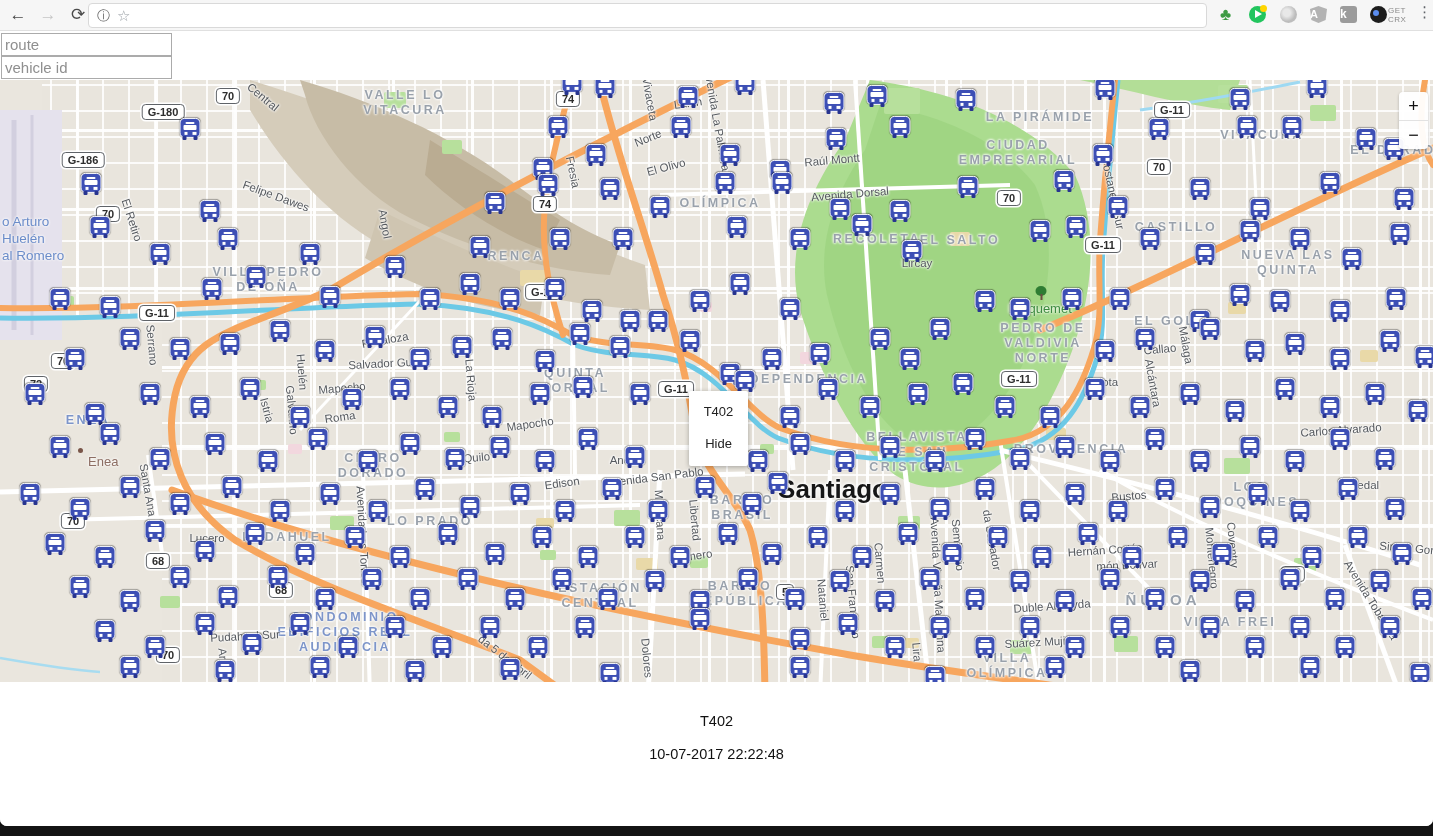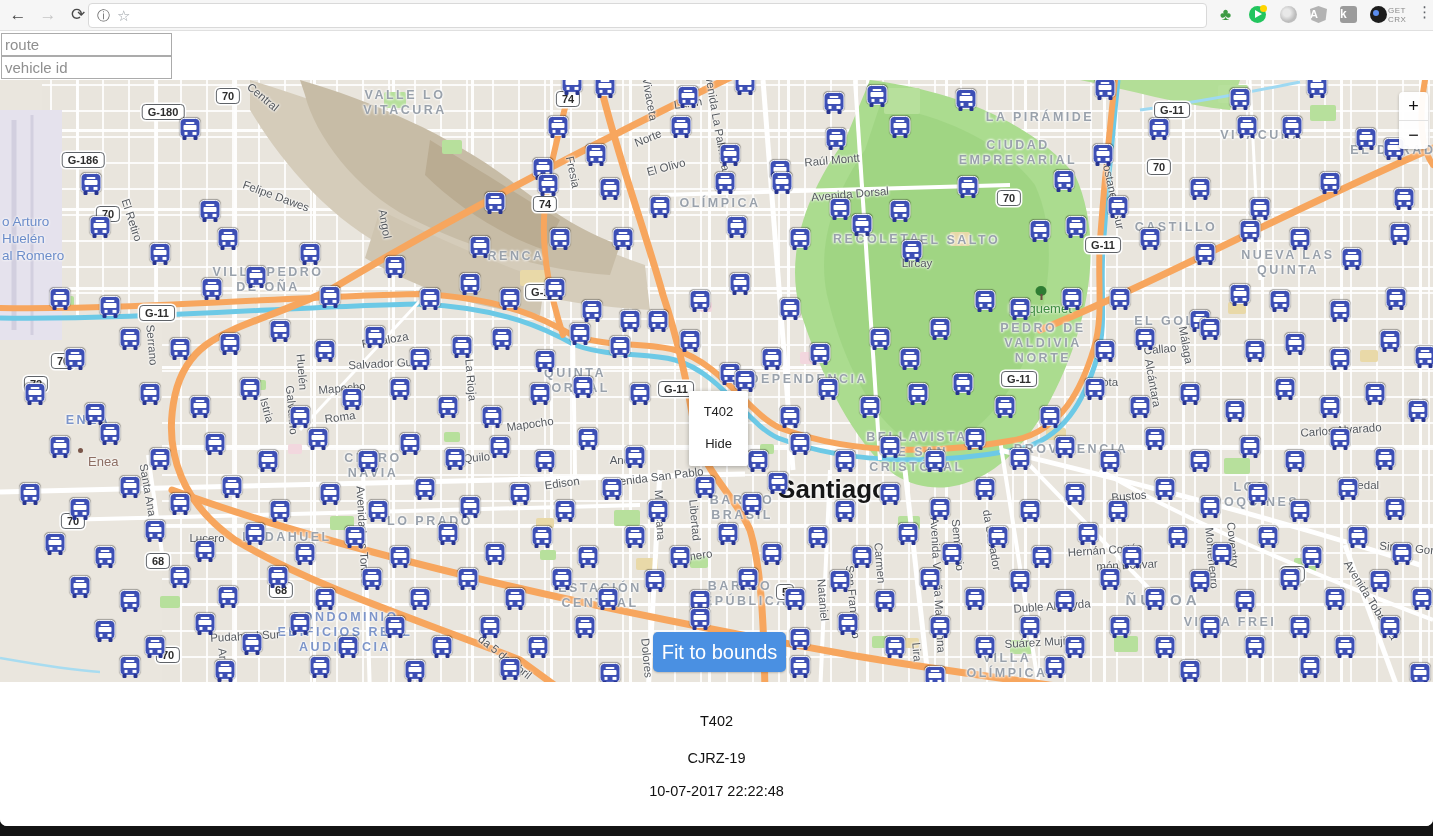--- a/index.html
+++ b/index.html
@@ -279,21 +279,21 @@
         <div class="area" style="left: 1007px; top: 571px;">
           <div>VILLA</div>
           <div>OLÍMPICA</div>
         </div>
         <div class="area" style="left: 575px; top: 286px;">
           <div>QUINTA</div>
           <div>NORMAL</div>
         </div>
         <div class="area" style="left: 373px; top: 371px;">
           <div>CERRO</div>
-          <div>NAVIA</div>
+          <div>DORADO</div>
         </div>
         <div class="area" style="left: 430px; top: 434px;">
           <div>LO PRADO</div>
         </div>
         <div class="area" style="left: 287px; top: 450px;">
           <div>PUDAHUEL</div>
         </div>
         <div class="area blue" style="left: 88px; top: 333px;">
           <div>ENEA</div>
         </div>
@@ -3100,29 +3100,27 @@
           <span class="wl"></span>
           <span class="wr"></span>
         </div>
       </div>
 
     <div class="popup">
       <div class="t">T402</div>
       <div class="h">Hide</div>
     </div>
 
-    <button class="fitbtn">Fit to bounds</button>
 
     <div class="zoomctl">
       <div class="zb">+</div>
       <div class="zb">−</div>
     </div>
   </div>
 
   <div class="details">
     <div class="d1">T402</div>
-    <div class="d2">CJRZ-19</div>
     <div class="d3">10-07-2017 22:22:48</div>
   </div>
 
 </div>
 
 <div class="desktop-strip"></div>
 
 </body></html>

